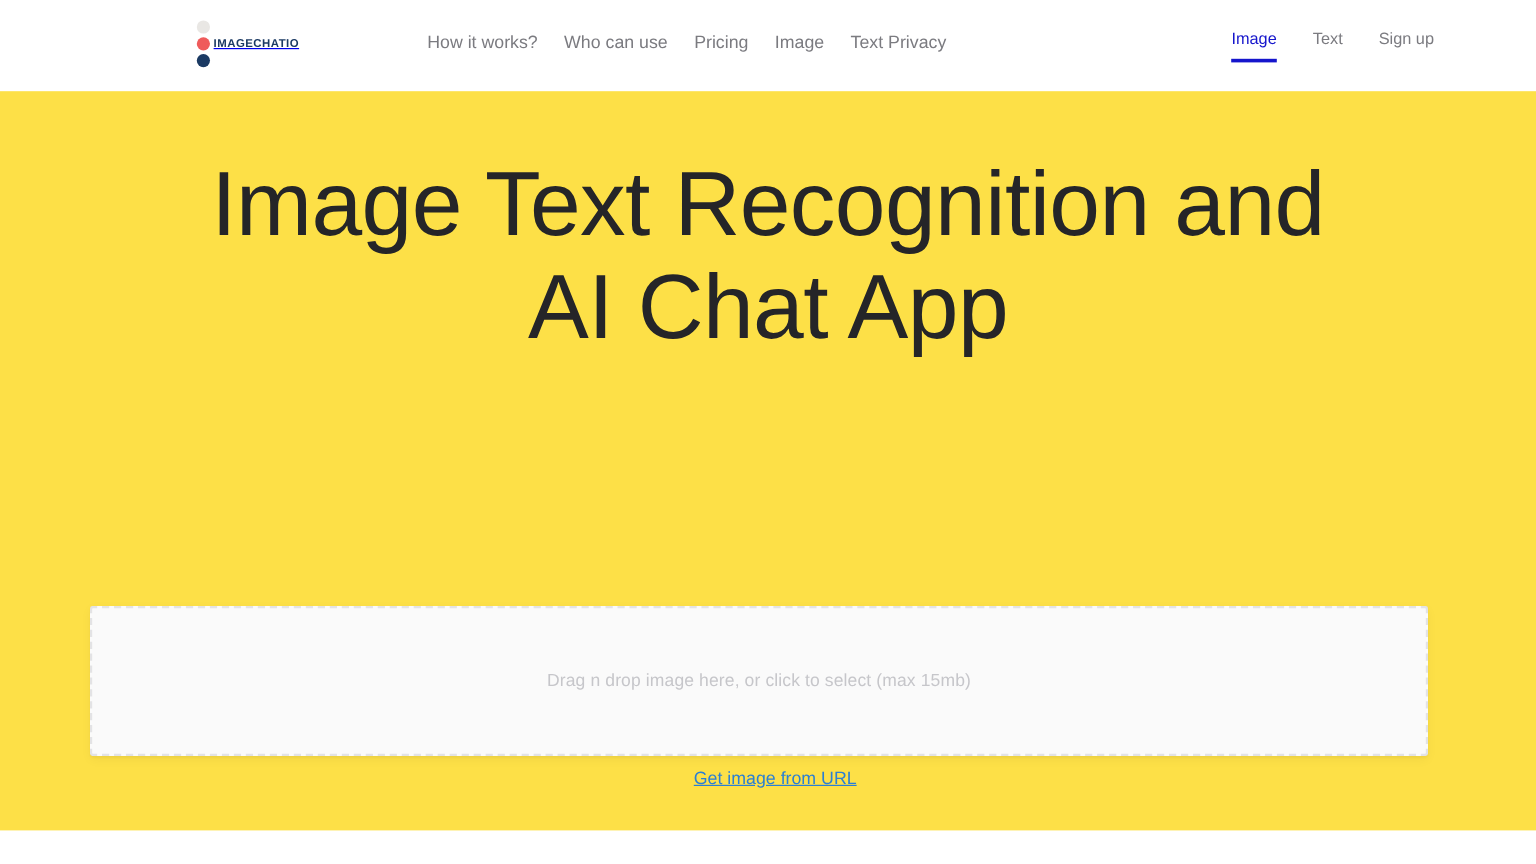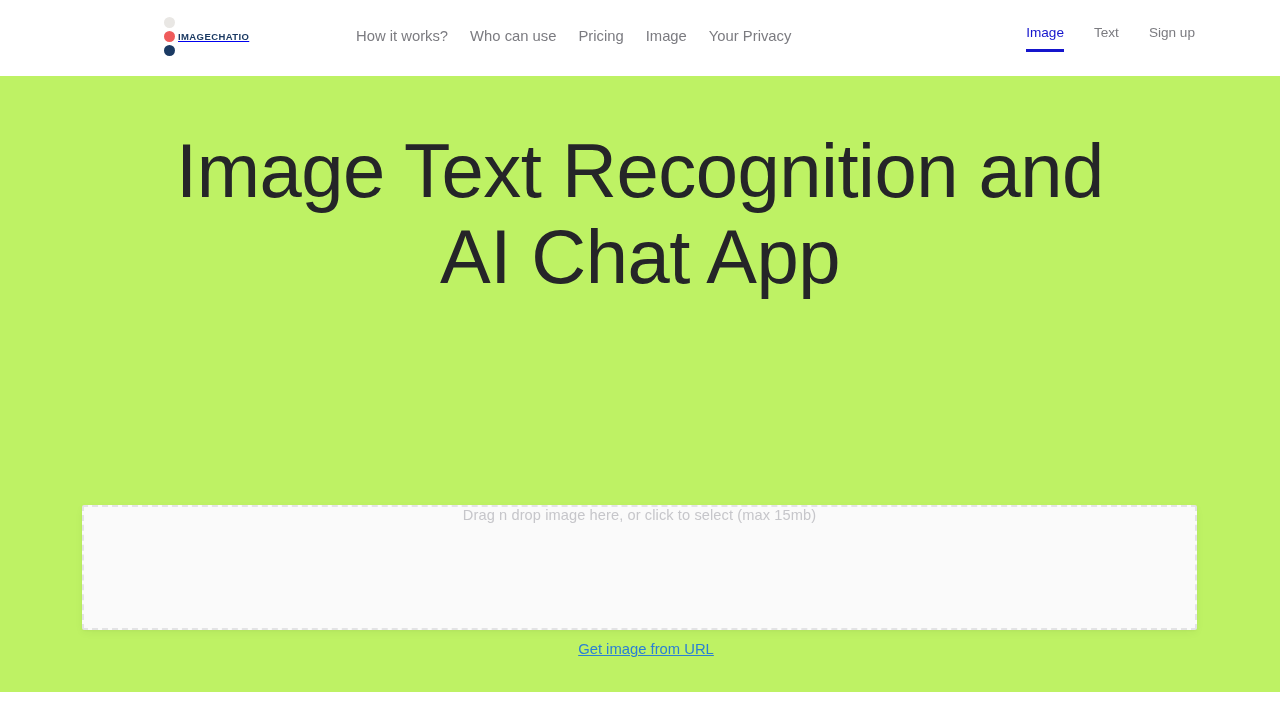--- a/index.html
+++ b/index.html
@@ -15,21 +15,21 @@
     background: #ffffff;
     font-family: "Liberation Sans", sans-serif;
     color: #252528;
     -webkit-font-smoothing: antialiased;
   }
 
   .page {
     position: relative;
     width: 1280px;
     height: 692px;
-    background: #bef264;
+    background: #fde047;
   }
 
   
   .header {
     position: absolute;
     top: 0;
     left: 0;
     width: 1280px;
     height: 76px;
     background: #ffffff;
@@ -146,30 +146,30 @@
     font-size: 15.5px;
     line-height: 36px;
     letter-spacing: 0.35px;
     color: #2c2c30;
   }
   .hero-sub .ln { display: block; }
 
   
   .dropzone {
     position: absolute;
-    left: 82px;
+    left: 75px;
     top: 505px;
     width: 1115px;
     height: 125px;
     background: #fafafa;
     border: 2px dashed #e3e3e5;
     border-radius: 2px;
     box-shadow: 0 3px 9px rgba(0,0,0,0.045), 0 1px 2px rgba(0,0,0,0.03);
     display: flex;
-    align-items: flex-start;
+    align-items: center;
     justify-content: center;
     cursor: pointer;
   }
   .dropzone-label {
     font-size: 14.6px;
     color: #c6c6ca;
     letter-spacing: 0.1px;
     user-select: none;
   }
 
@@ -202,21 +202,21 @@
         <span class="dot d3" style="background: rgb(27, 58, 99);"></span>
       </span>
       <span class="brand-word">IMAGECHATIO</span>
     </a>
 
     <nav class="main-nav">
       <a href="#">How it works?</a>
       <a href="#">Who can use</a>
       <a href="#">Pricing</a>
       <a href="#">Image</a>
-      <a href="#">Your Privacy</a>
+      <a href="#">Text Privacy</a>
     </nav>
 
     <nav class="right-nav">
       <a href="#" class="rn-item active">Image</a>
       <a href="#" class="rn-item">Text</a>
       <a href="#" class="rn-item">Sign up</a>
     </nav>
 
   </div>
 

